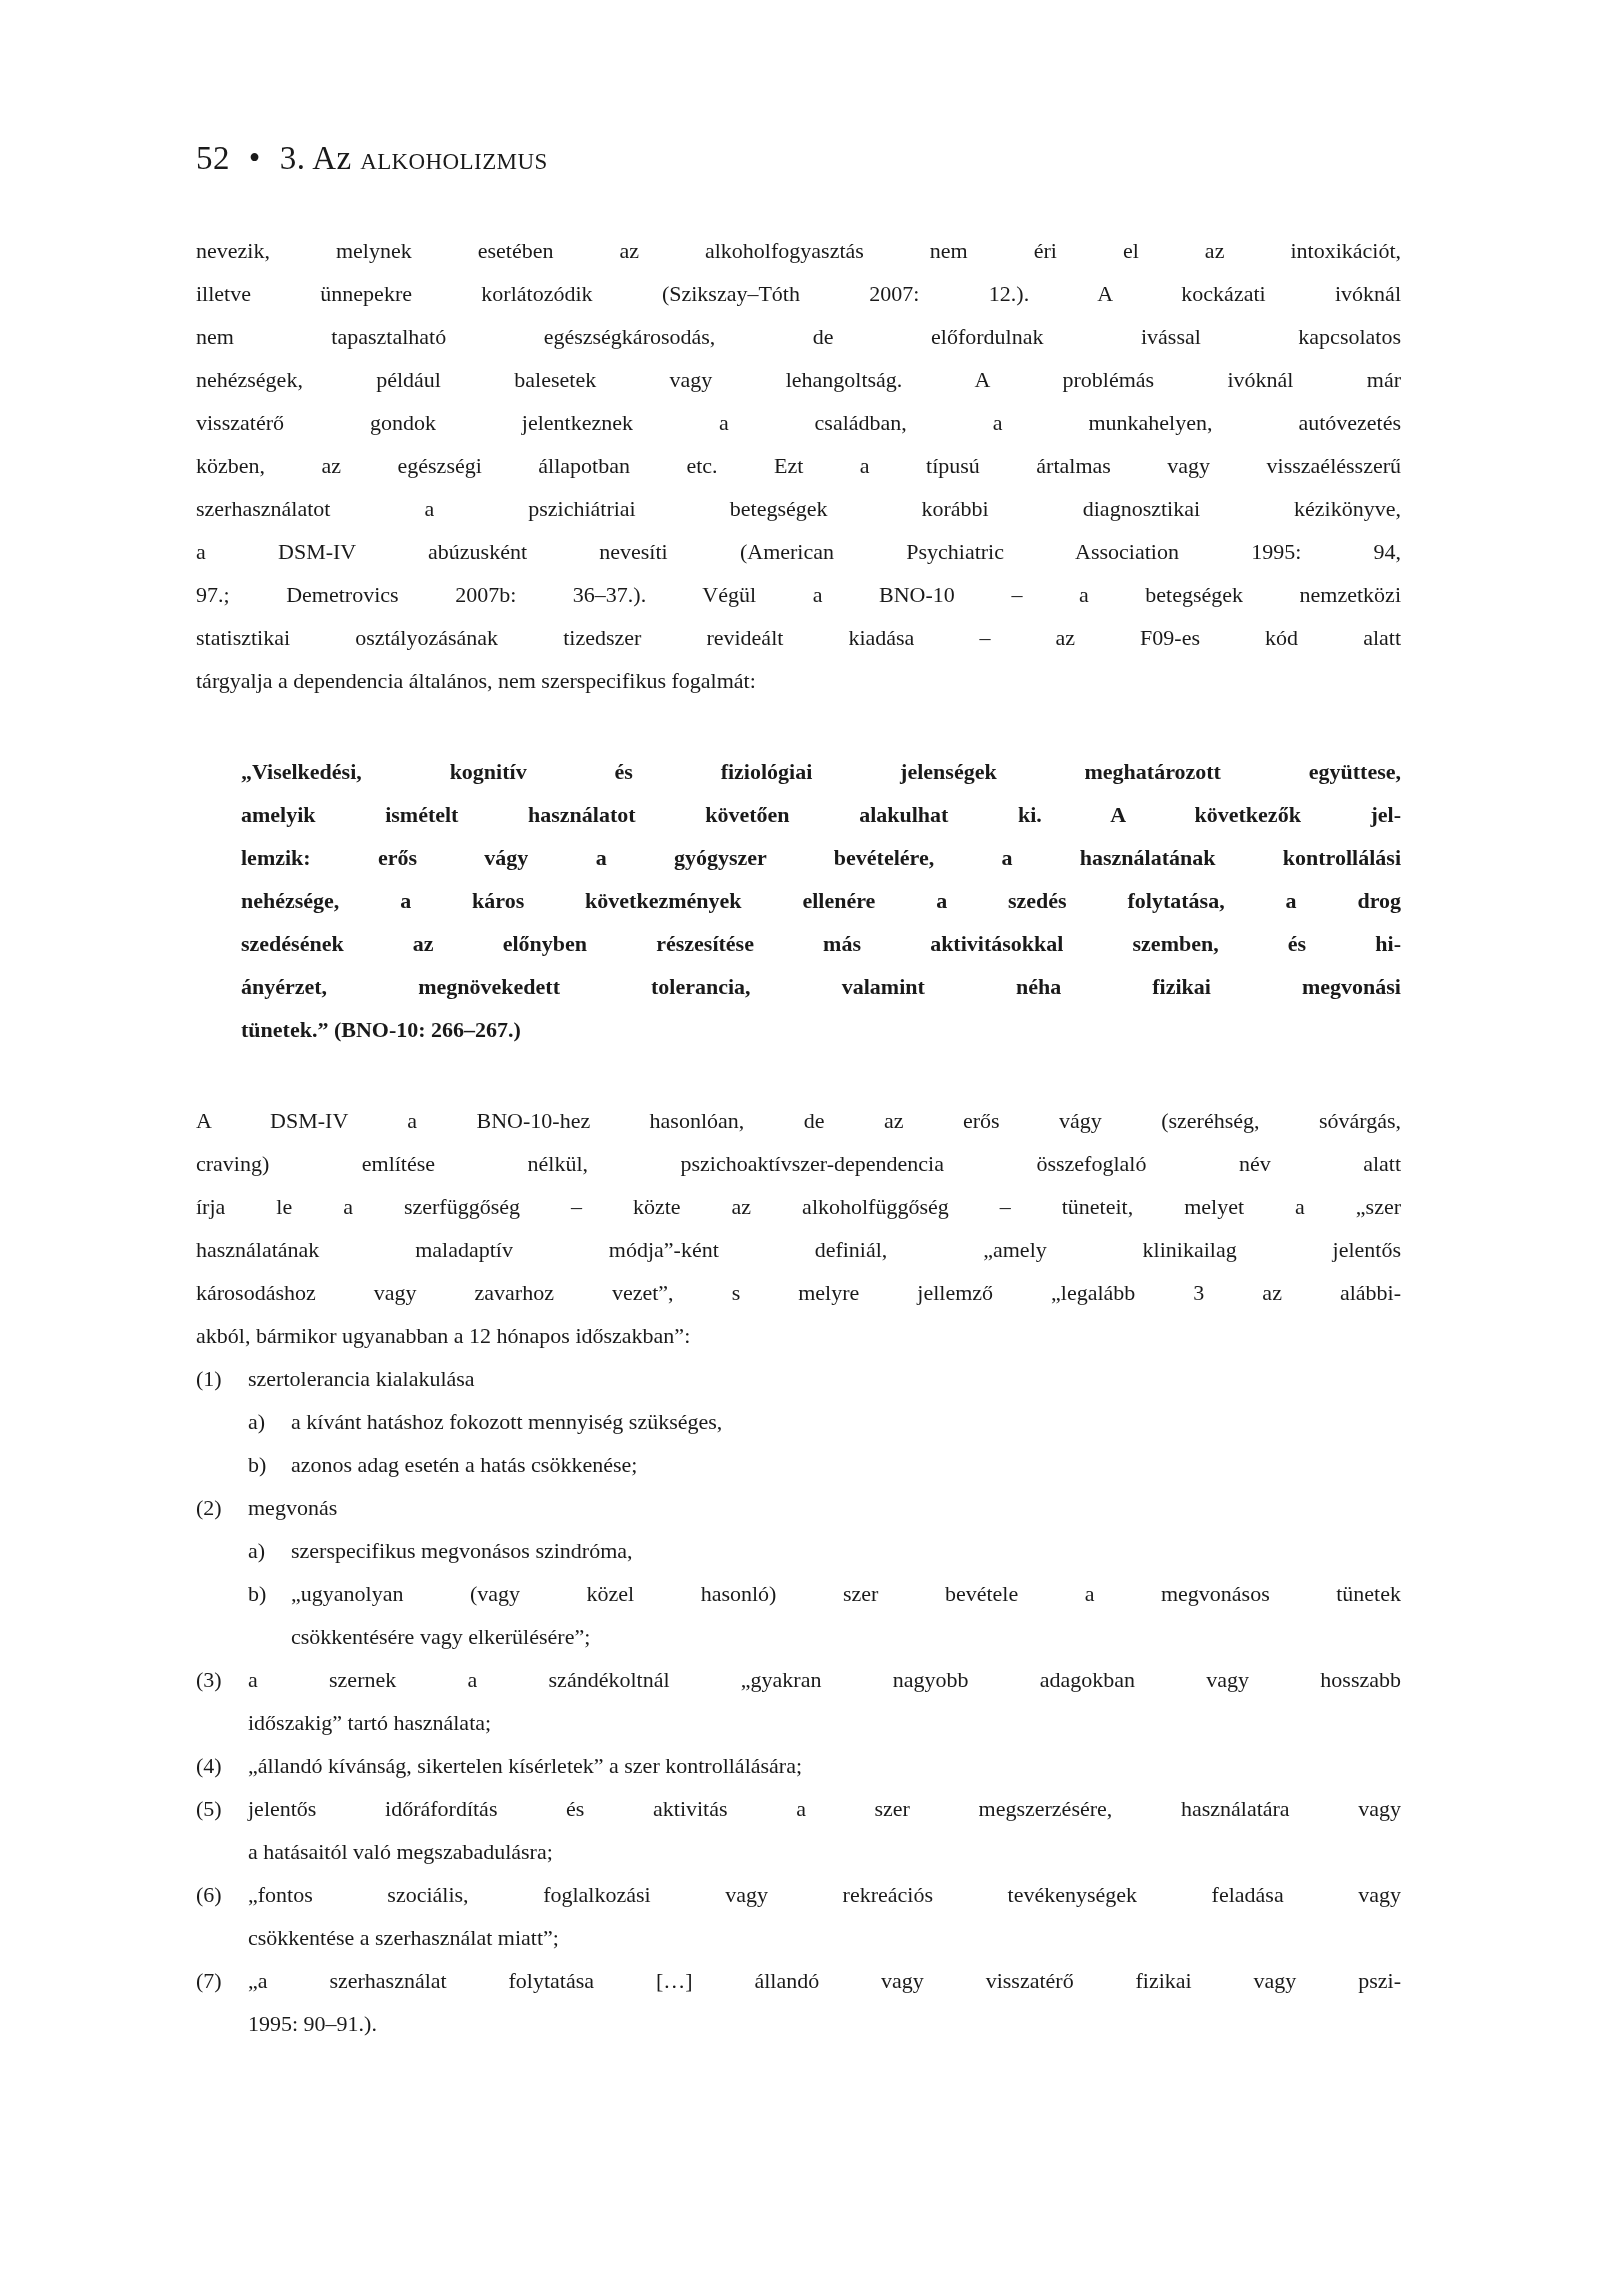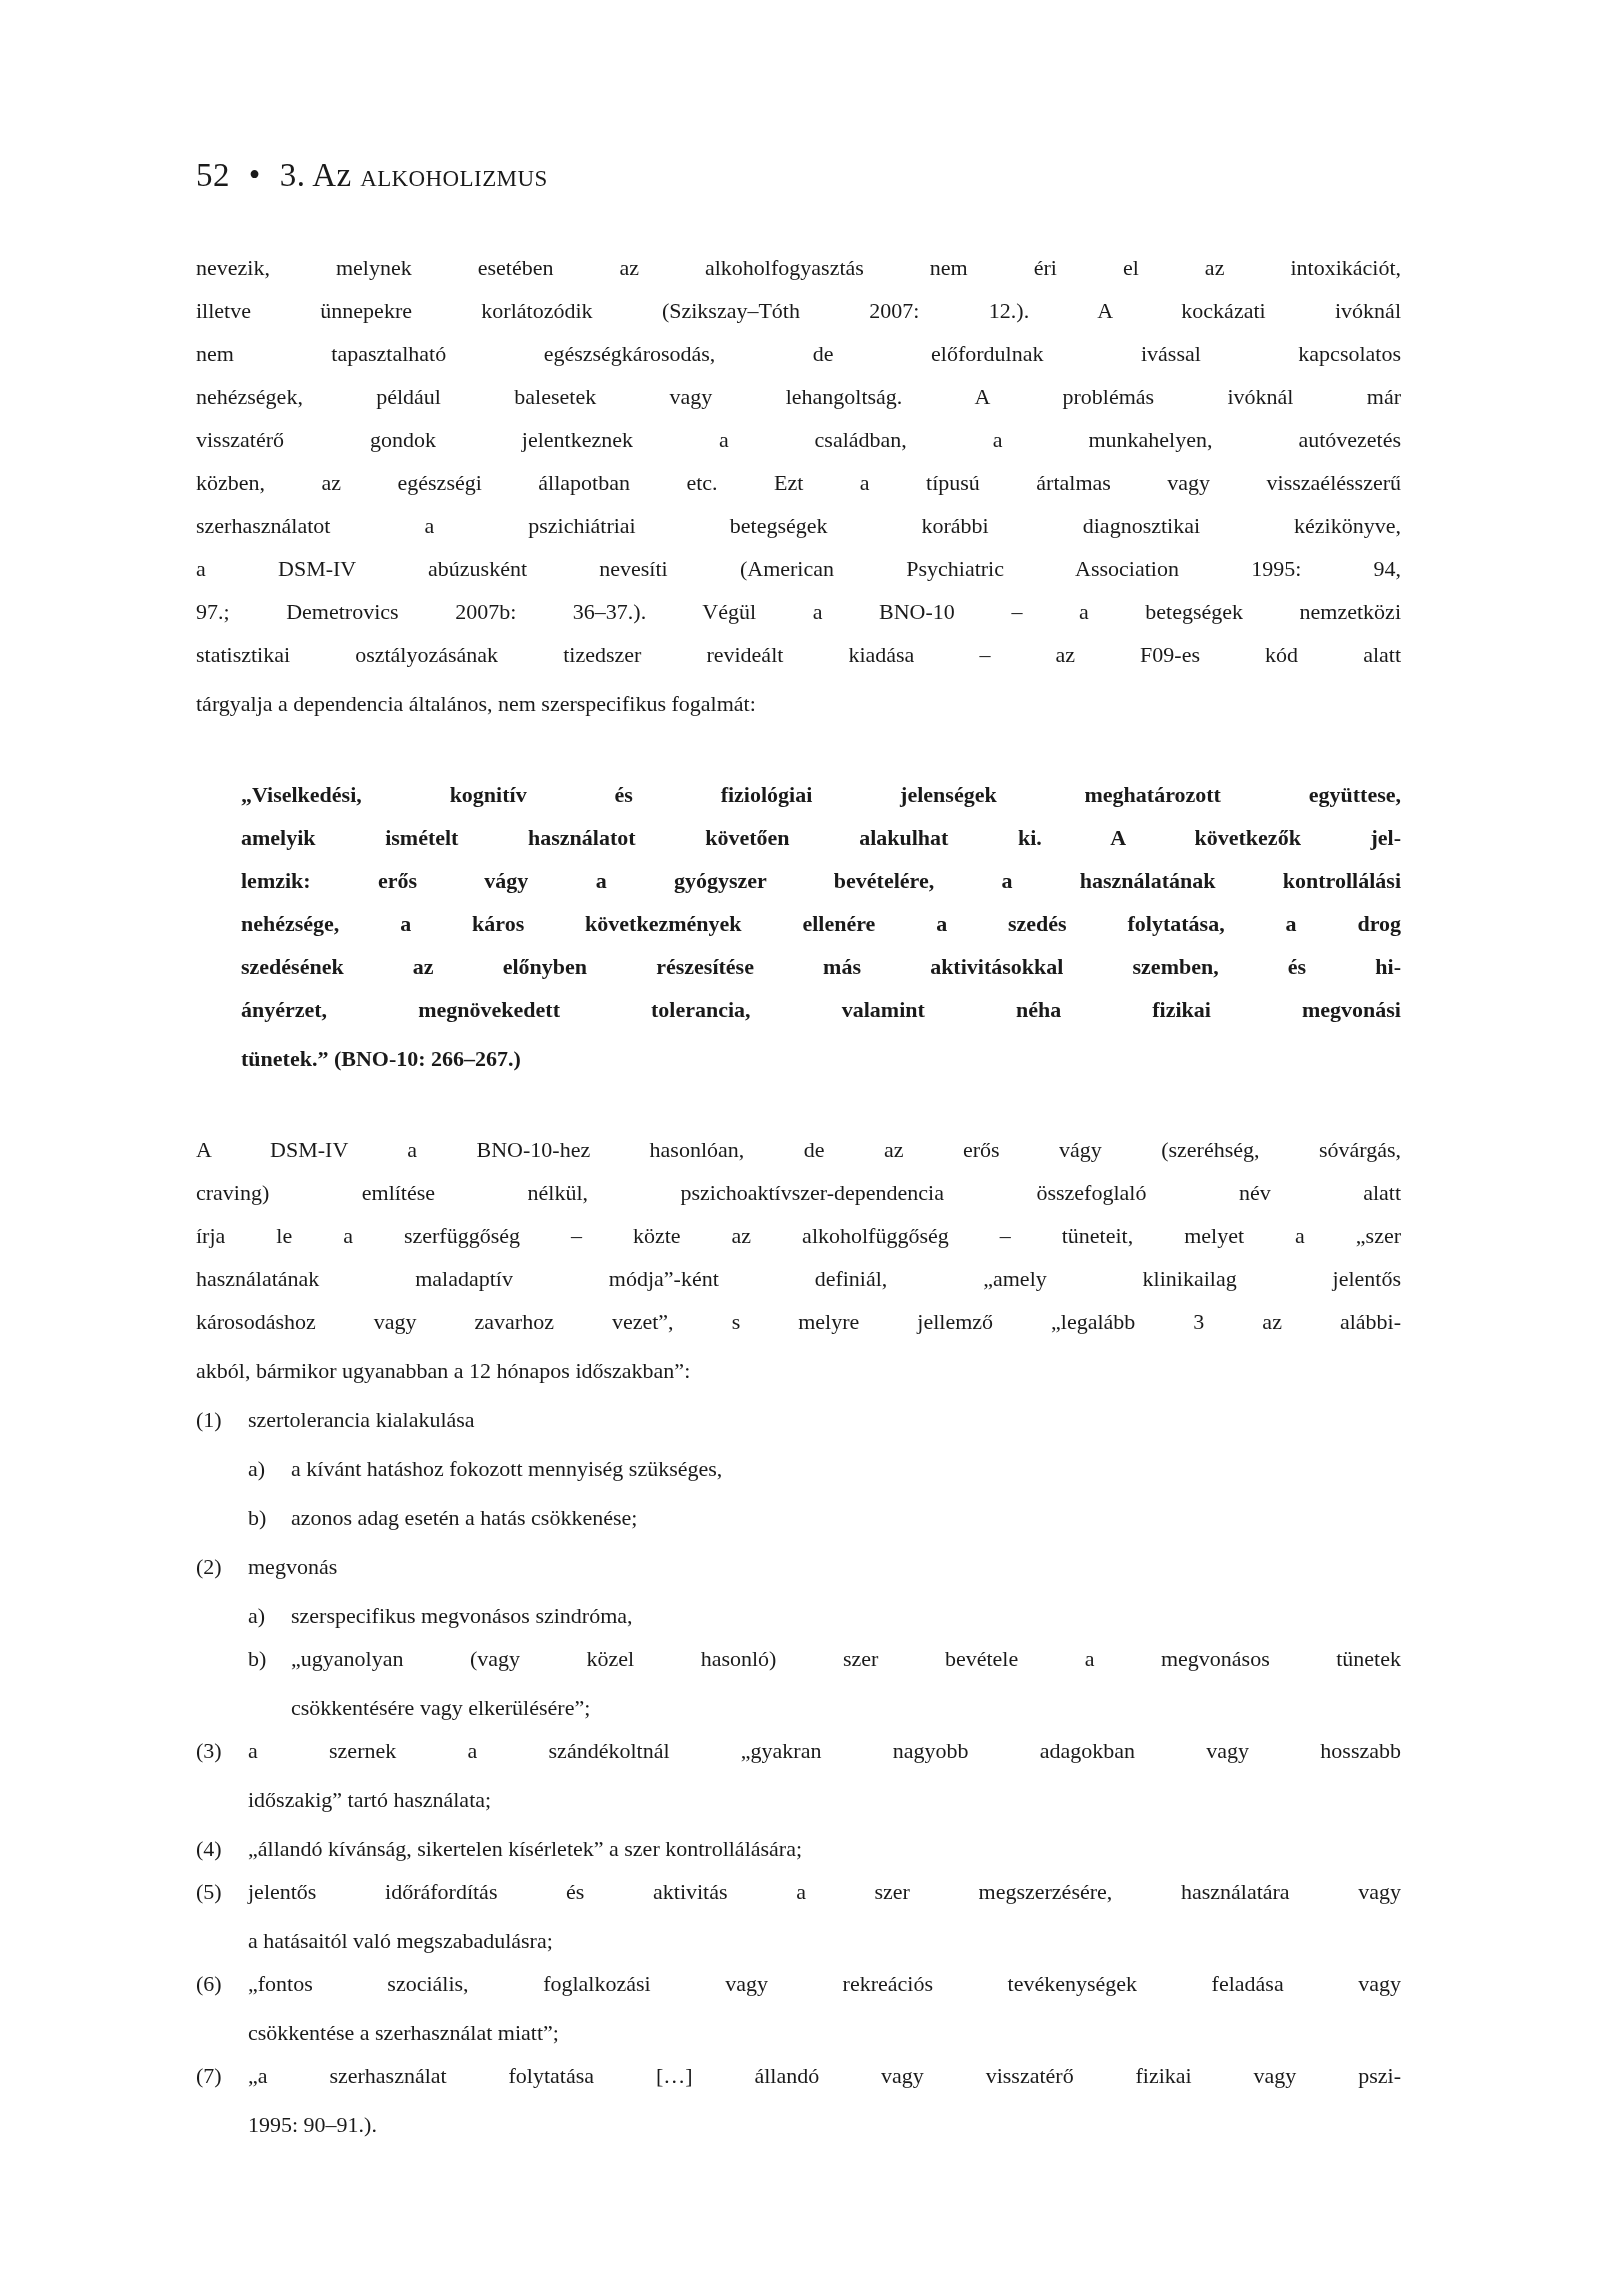--- a/index.html
+++ b/index.html
@@ -11,21 +11,21 @@
       width: 1605px;
       height: 2295px;
       position: relative;
       overflow: hidden;
       color: #1a1a1a;
       font-family: "Liberation Serif", "DejaVu Serif", serif;
     }
     .page {
       position: absolute;
       left: 196px;
-      top: 153px;
+      top: 136px;
       width: 1205px;
     }
     .running-head {
       font-size: 33px;
       line-height: 45px;
       height: 45px;
       letter-spacing: 0.4px;
       white-space: nowrap;
     }
     .running-head .sep {
@@ -51,21 +51,20 @@
       font-weight: bold;
     }
     .line {
       display: block;
       text-align: justify;
       text-align-last: justify;
       white-space: nowrap;
     }
     .line.last {
       text-align-last: left;
-      margin-top: 6px;
     }
     .list {
       margin: 0;
       padding: 0;
       list-style: none;
     }
     .li {
       position: relative;
       padding-left: 52px;
     }

